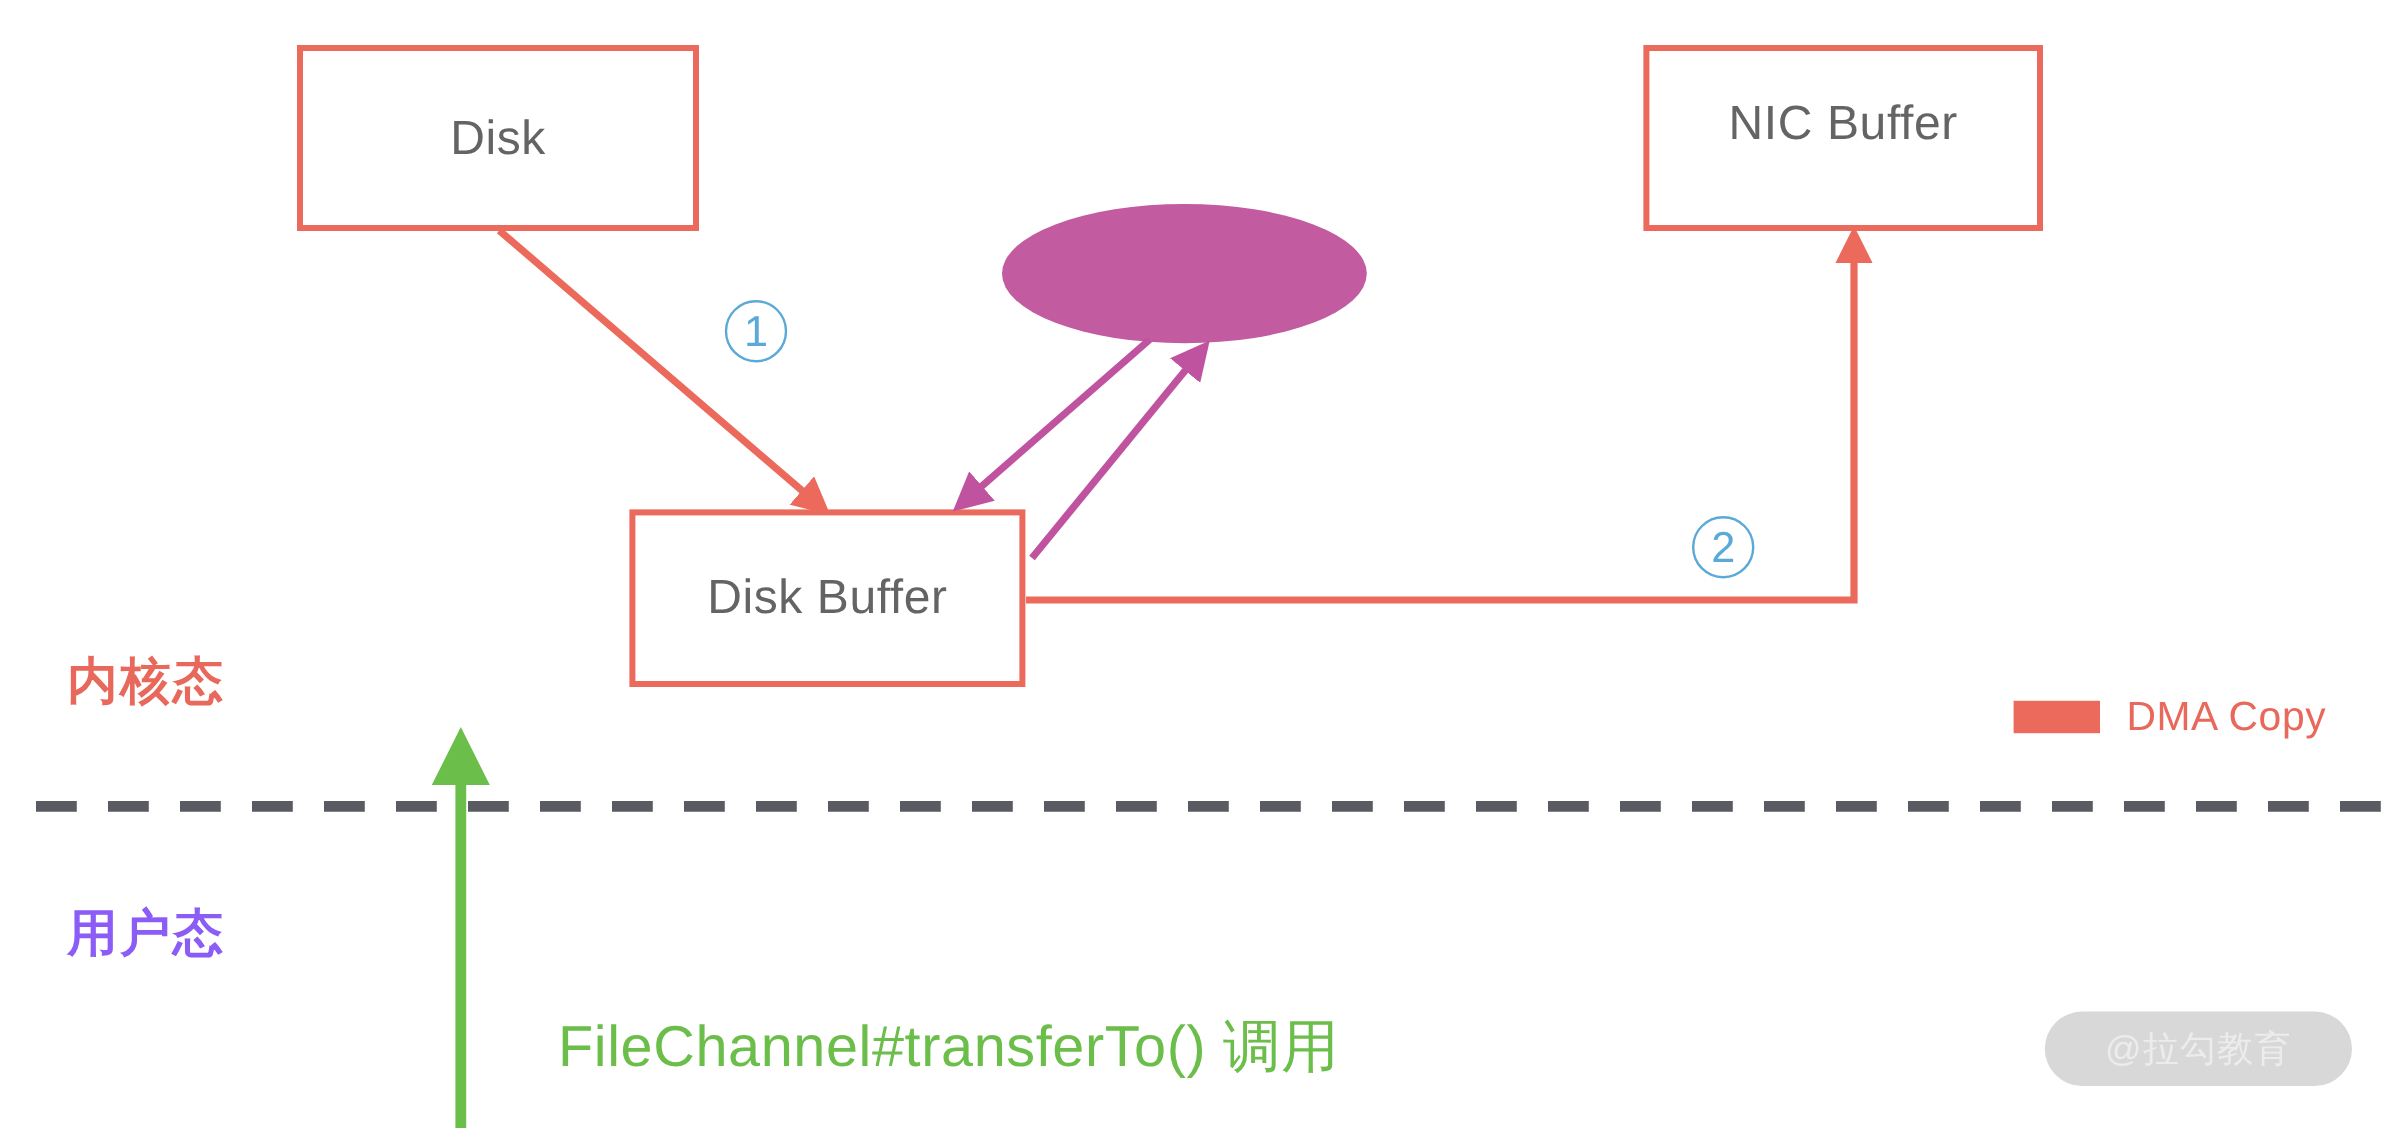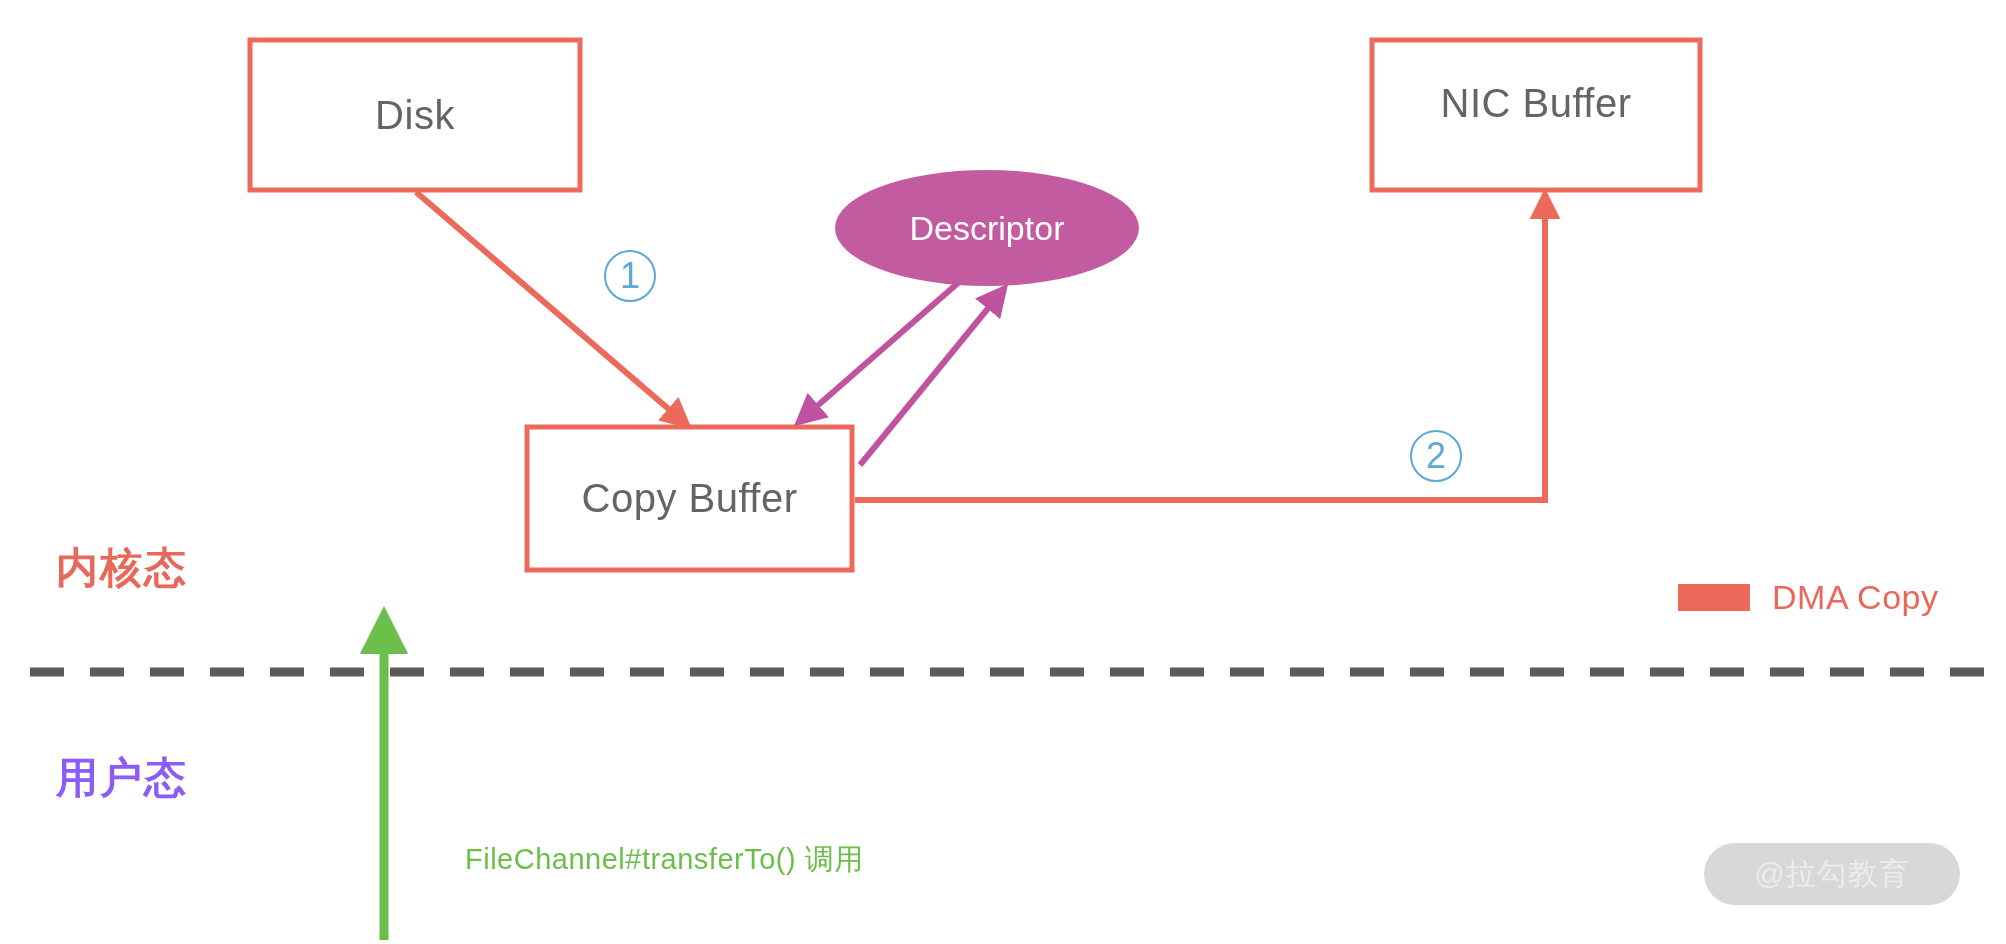--- a/index.html
+++ b/index.html
@@ -48,21 +48,21 @@
     font-weight: 700;
     letter-spacing: 2px;
   }
   #kernel-mode-label { color: #e8695b; left: 56px; top: 540px; }
   #user-mode-label   { color: #8b5cf6; left: 56px; top: 750px; }
   #transfer-call-label {
     position: absolute;
     left: 465px;
     top: 840px;
     color: #6cbe4a;
-    font-size: 29px;
+    font-size: 48px;
     font-weight: 400;
     letter-spacing: 0.5px;
     white-space: nowrap;
   }
   #legend {
     position: absolute;
     left: 1678px;
     top: 578px;
     display: flex;
     align-items: center;
@@ -151,23 +151,22 @@
 
     <line x1="860" y1="465" x2="1003" y2="290" stroke="#c0539f" stroke-width="6" marker-end="url(#arrow-purple)"></line>
 
     <line x1="384" y1="940" x2="384" y2="618" stroke="#6cbe4a" stroke-width="9" marker-end="url(#arrow-green)"></line>
   </svg>
 
   <div class="node-label box-label" style="left:250px; top:40px; width:330px; height:150px;">Disk</div>
 
   <div class="node-label box-label" style="left:1372px; top:28px; width:328px; height:150px;">NIC Buffer</div>
 
-  <div class="node-label box-label" style="left:527px; top:427px; width:325px; height:143px;">Copy Buffer</div>
+  <div class="node-label box-label" style="left:527px; top:427px; width:325px; height:143px;">Disk Buffer</div>
 
-  <div class="node-label ellipse-label" style="left:835px; top:170px; width:304px; height:116px;">Descriptor</div>
 
   <div class="step-badge" id="step-1-badge">1</div>
   <div class="step-badge" id="step-2-badge">2</div>
 
   <div class="mode-label" id="kernel-mode-label">内核态</div>
   <div class="mode-label" id="user-mode-label">用户态</div>
 
   <div id="transfer-call-label">FileChannel#transferTo() 调用</div>
 
   <div id="legend">

